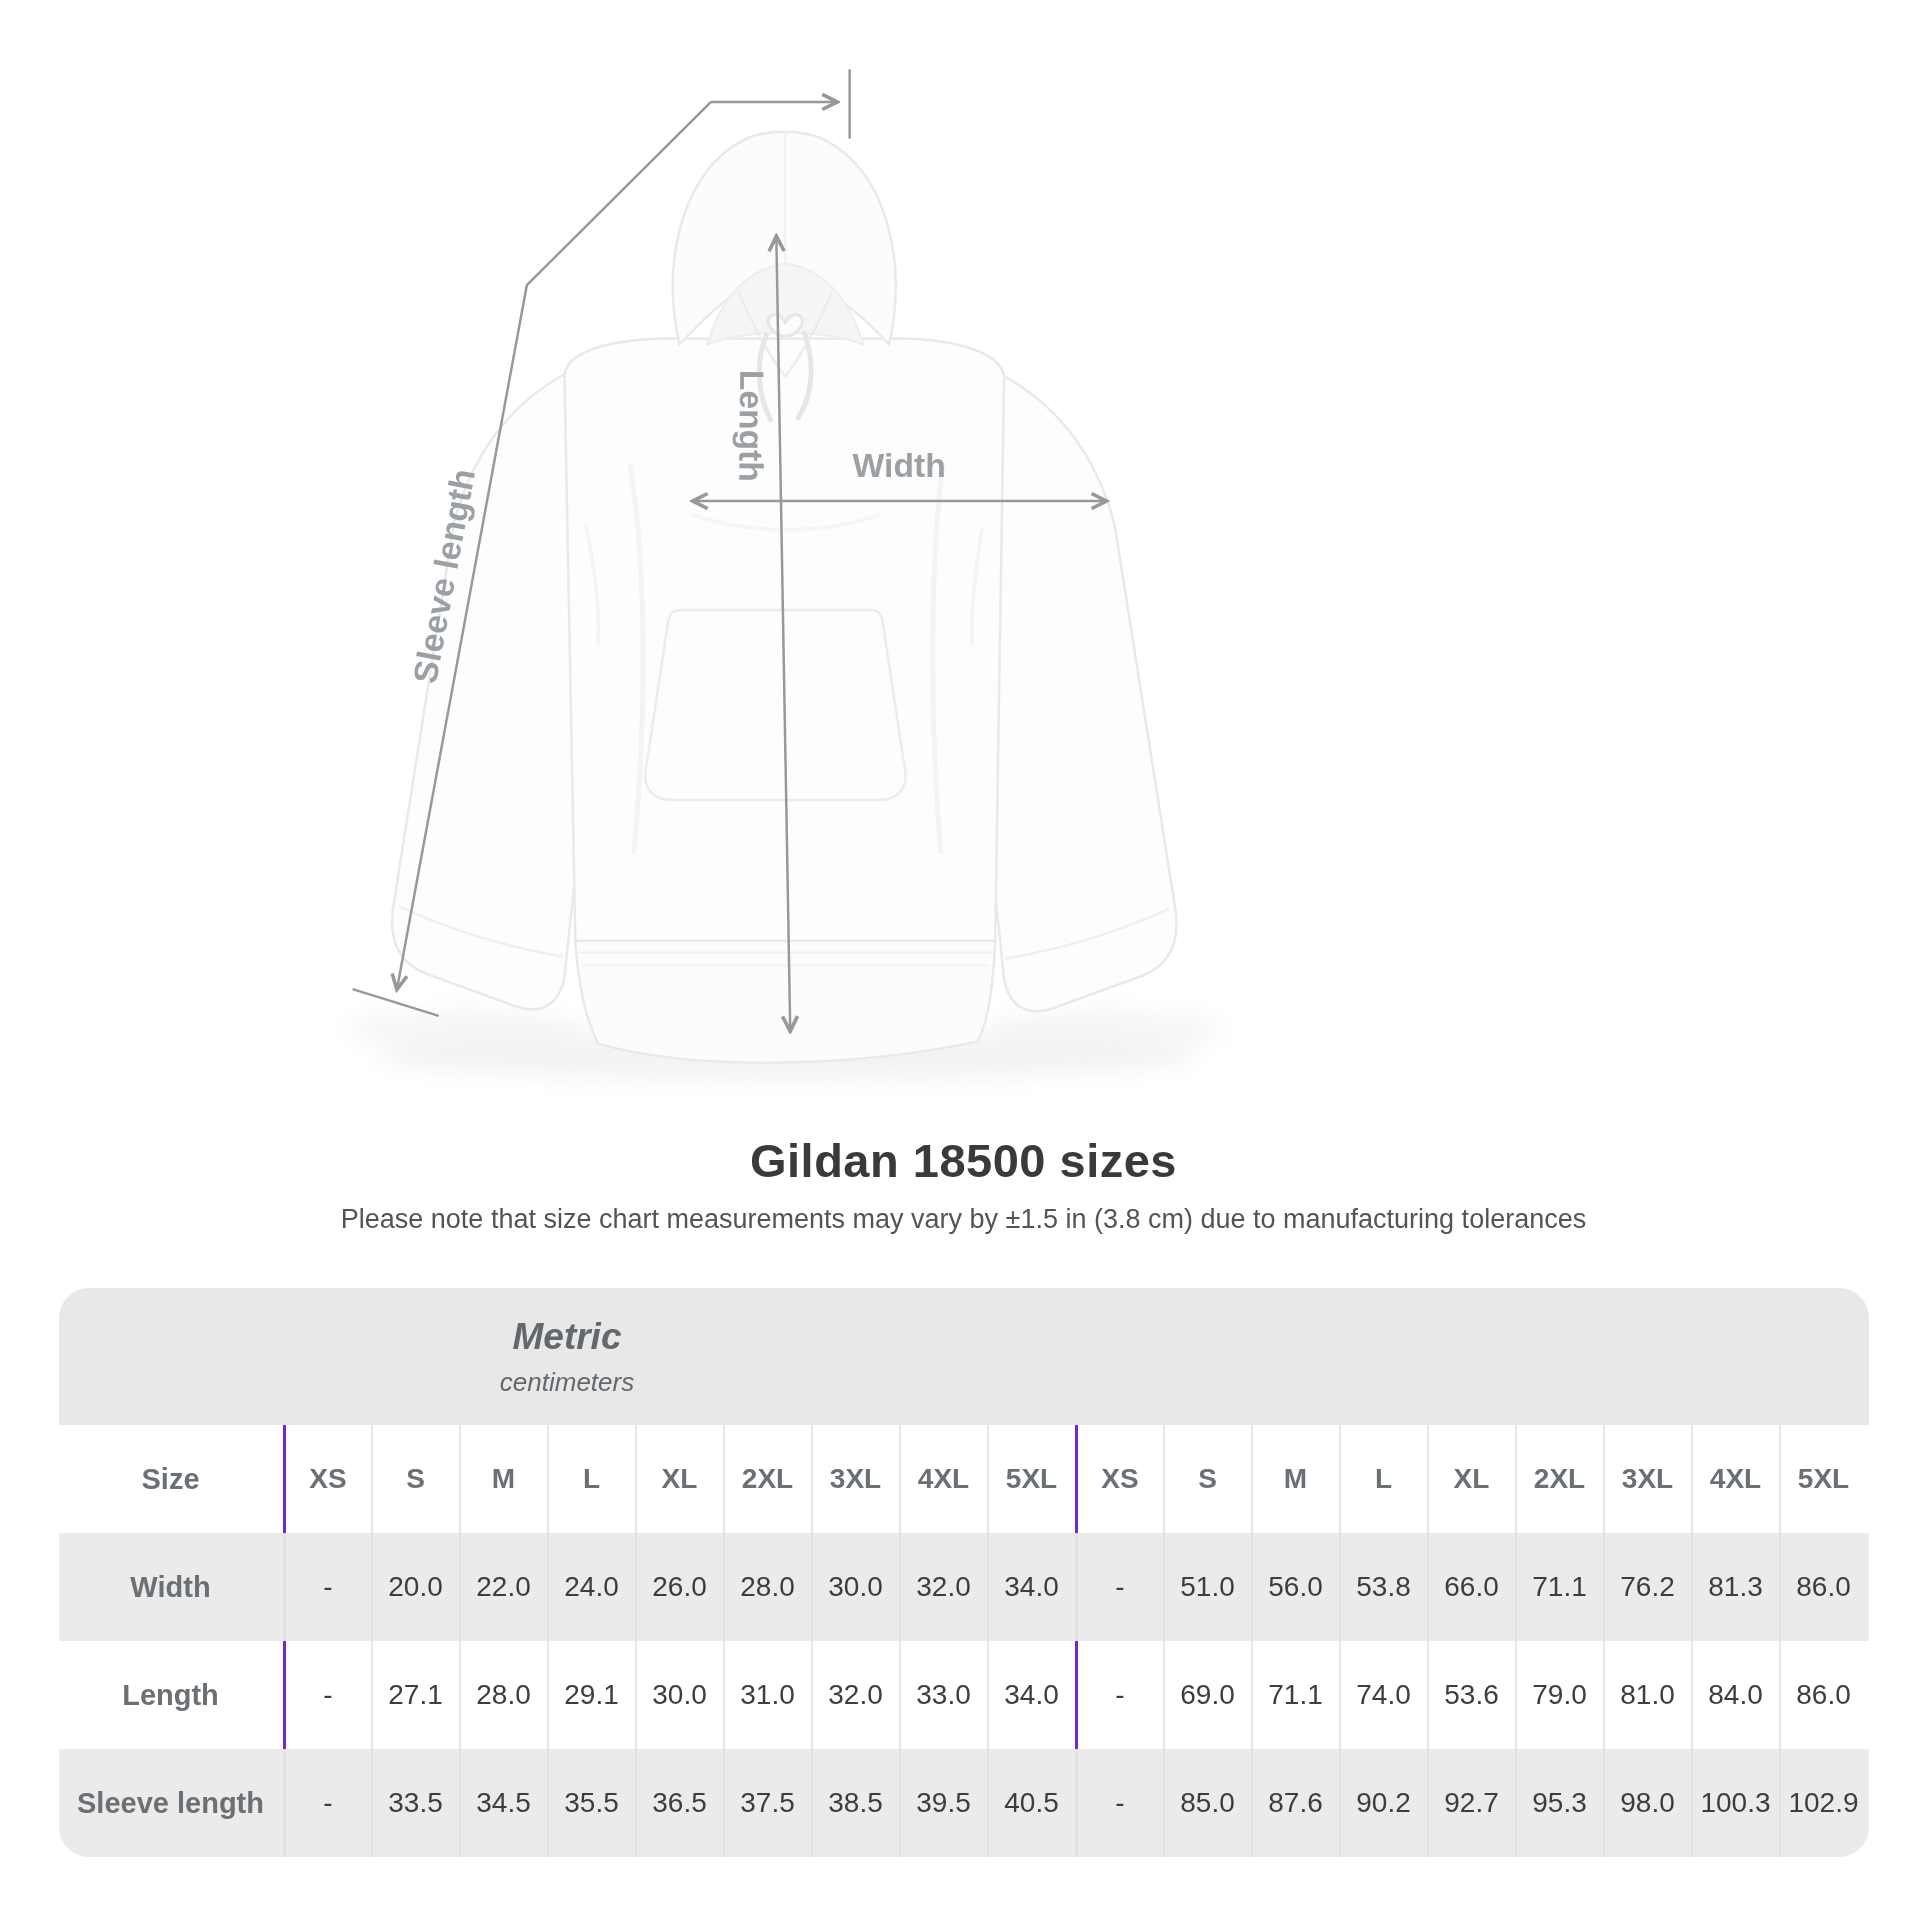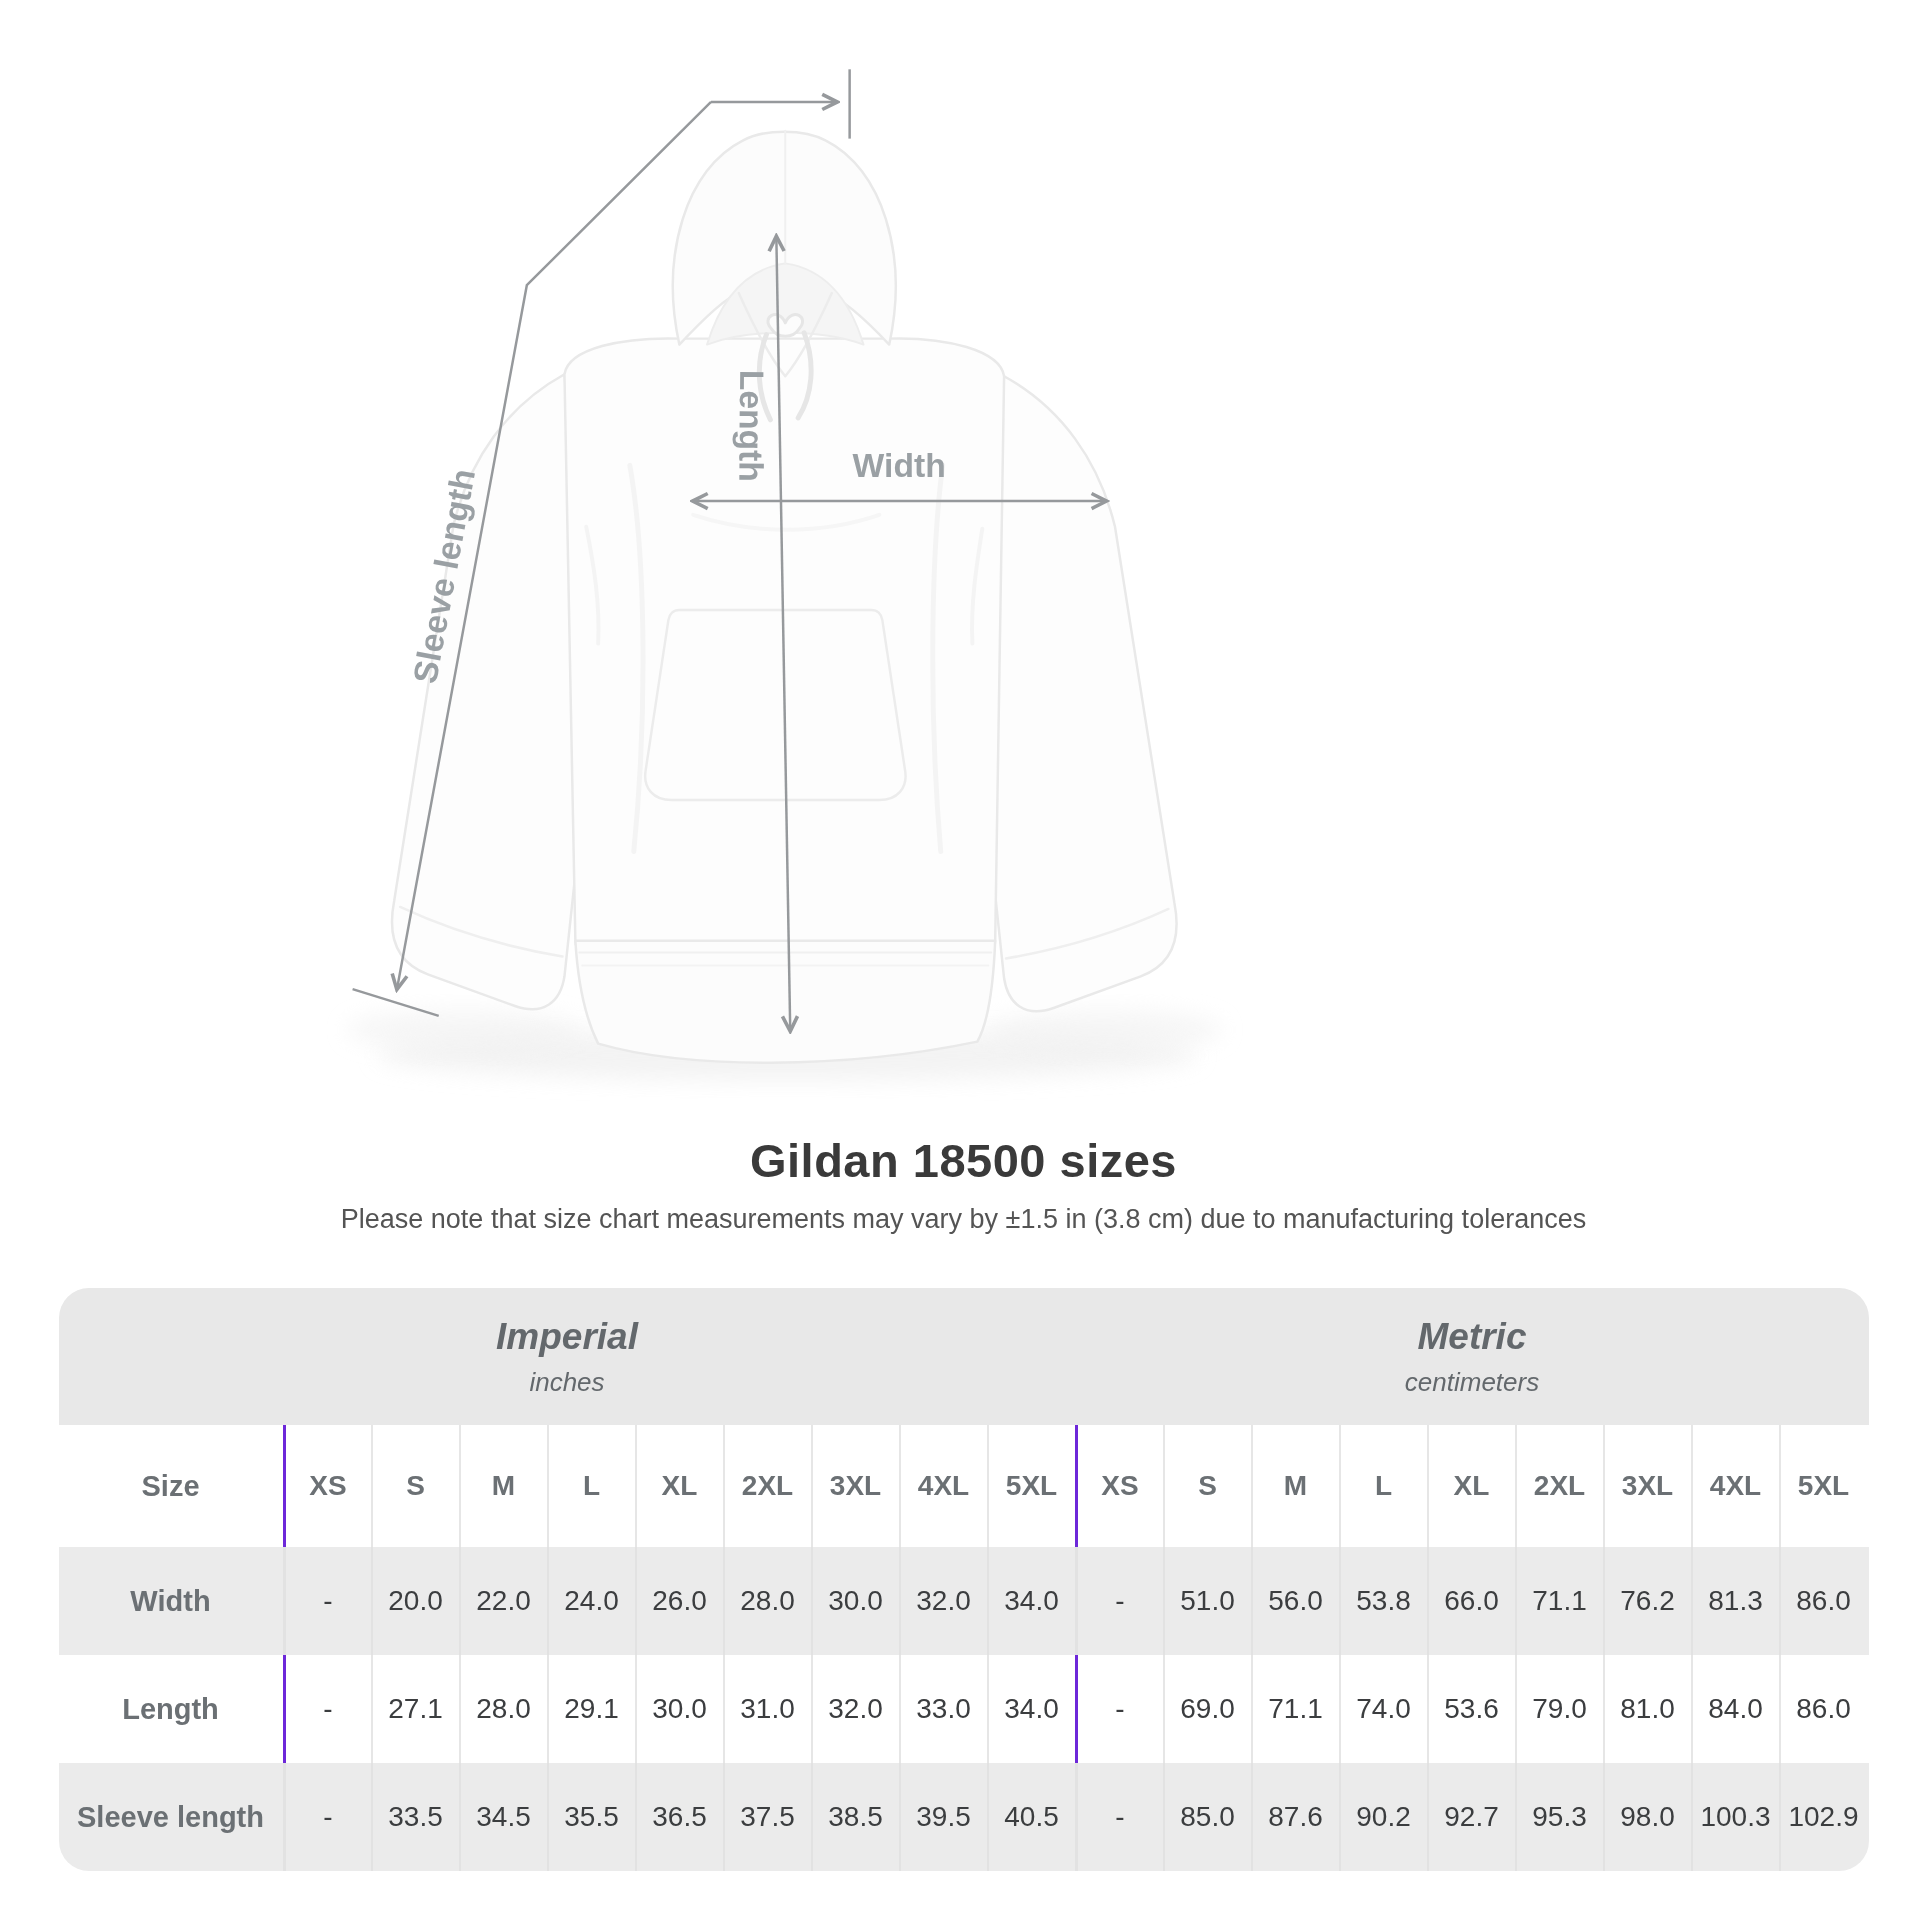--- a/index.html
+++ b/index.html
@@ -23,21 +23,21 @@
   .size-table{width:1810px;margin:53px auto 0 auto;}
   .trow{display:grid;grid-template-columns:224px repeat(18,88px);}
   .trow.band{
     grid-template-columns:1017px 793px;height:137px;
     background:#e8e8e8;border-radius:30px 30px 0 0;overflow:hidden;
   }
   .band-cell{display:flex;flex-direction:column;align-items:center;justify-content:center;gap:9px;}
   .band-name{font-size:37px;font-weight:bold;font-style:italic;color:#63686c;}
   .band-unit{font-size:26px;font-style:italic;color:#63686c;}
 
-  .trow.sizes{height:122px;background:#ffffff;}
+  .trow.sizes{height:108px;background:#ffffff;}
   .trow.data{height:108px;}
   .trow.data.odd{background:#ebebeb;}
   .trow.data.even{background:#ffffff;}
   .trow.last{border-radius:0 0 30px 30px;overflow:hidden;}
 
   .cell{
     display:flex;align-items:center;justify-content:center;
     font-size:28px;color:#3b3d3f;border-left:2px solid #e6e6e6;
   }
   .trow.data.odd .cell{border-left-color:#e2e2e2;}
@@ -107,24 +107,20 @@
   </svg>
 </div>
 
 <div class="titles">
   <h1 class="page-title">Gildan 18500 sizes</h1>
   <p class="page-subtitle">Please note that size chart measurements may vary by ±1.5 in (3.8 cm) due to manufacturing tolerances</p>
 </div>
 
 <div class="size-table">
   <div class="trow band">
-    <div class="band-cell">
-      <div class="band-name">Imperial</div>
-      <div class="band-unit">inches</div>
-    </div>
     <div class="band-cell">
       <div class="band-name">Metric</div>
       <div class="band-unit">centimeters</div>
     </div>
   </div>
 
   <div class="trow sizes" id="size-row">
     <div class="cell rowlabel">Size</div>
   <div class="cell head major">XS</div>
       <div class="cell head">S</div>

